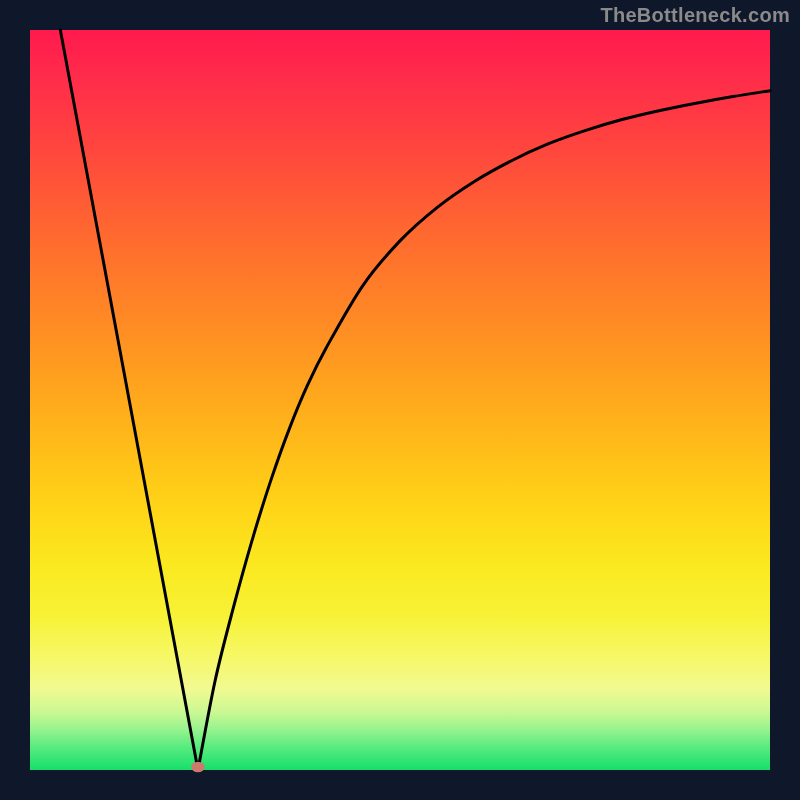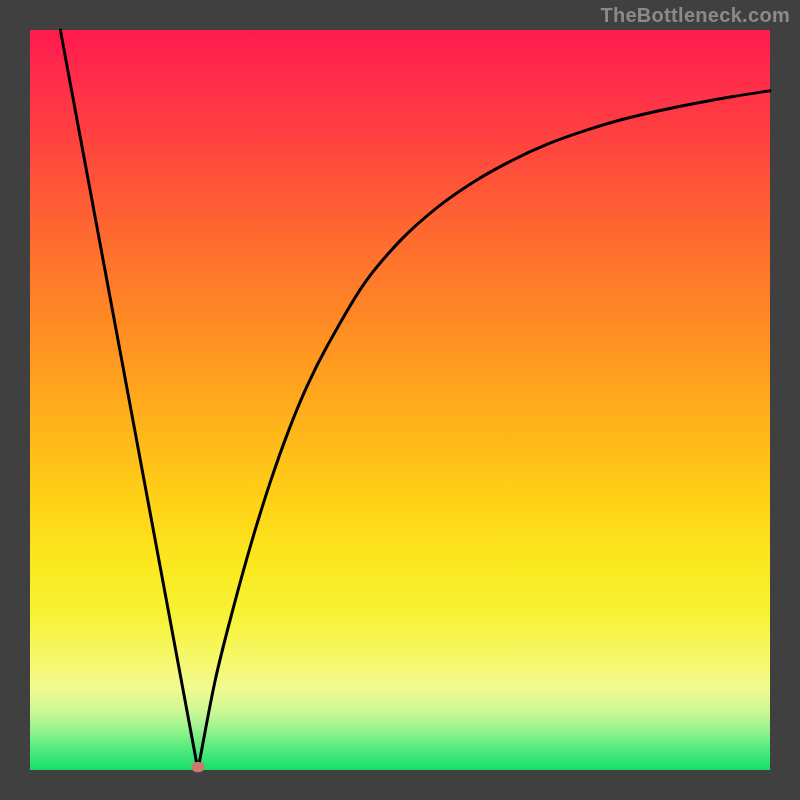--- a/index.html
+++ b/index.html
@@ -9,21 +9,21 @@
     height: 800px;
     background: #000;
     overflow: hidden;
   }
   .frame {
     position: absolute;
     left: 0;
     top: 0;
     width: 800px;
     height: 800px;
-    background: #404040;
+    background: #0f172a;
   }
   .plot-area {
     position: absolute;
     left: 30px;
     top: 30px;
     width: 740px;
     height: 740px;
     background: linear-gradient(to bottom,
       #ff1a4d 0%,
       #ff2b4b 6%,

